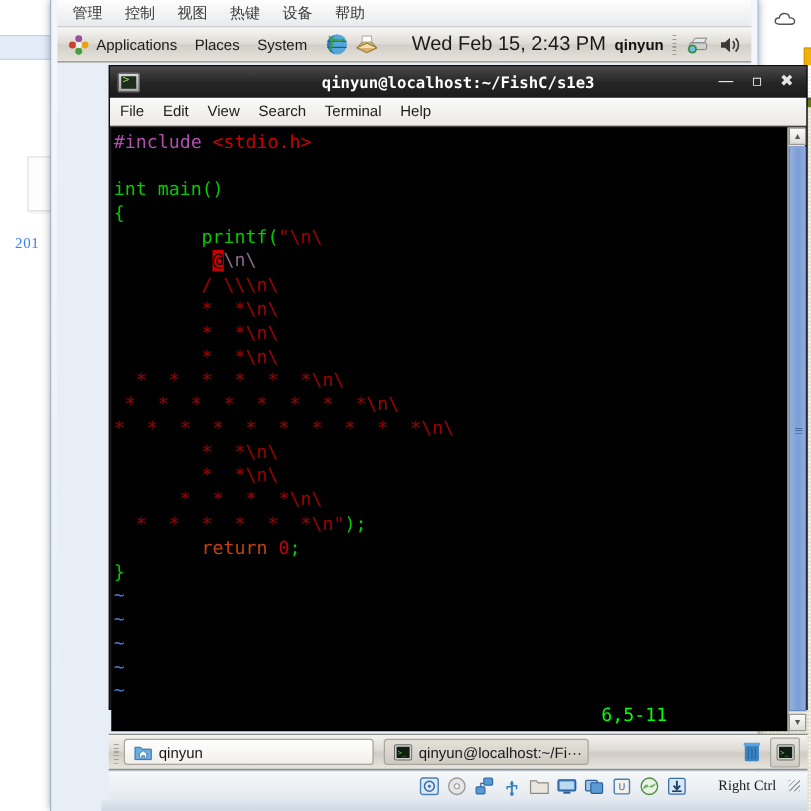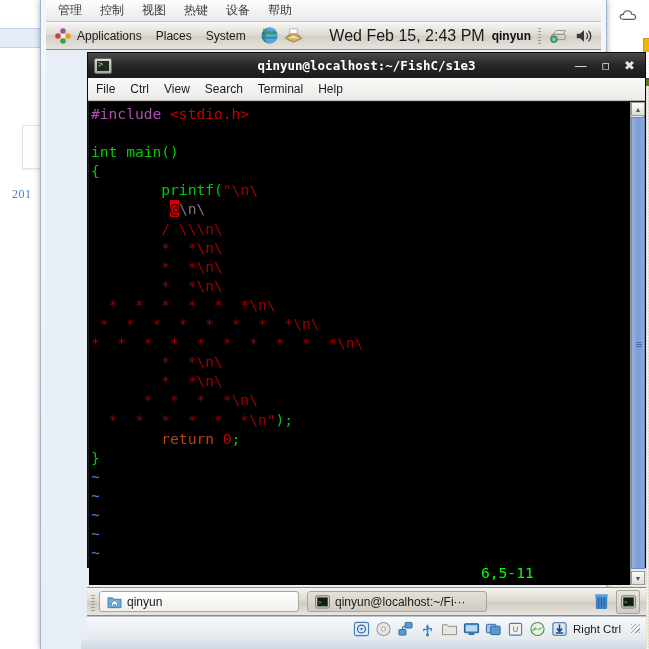--- a/index.html
+++ b/index.html
@@ -189,36 +189,36 @@
     width:4px;height:18px;margin-right:4px;flex:none;
     background-image:repeating-linear-gradient(0deg,#a3a096 0 1px,transparent 1px 3px);
   }
   .tb-task{
     height:21px;display:flex;align-items:center;gap:5px;padding:0 7px;
     border:1px solid #a9a69d;border-radius:3px;box-sizing:border-box;
     font-family:"Liberation Sans",sans-serif;font-size:12px;color:#1a1a1a;
     overflow:hidden;white-space:nowrap;
   }
   #tb-task-1{background:linear-gradient(180deg,#ffffff,#f1efe9);width:200px;}
-  #tb-task-2{background:linear-gradient(180deg,#e4e1d9,#cfcbc1);width:180px;text-align:right;}
+  #tb-task-2{background:linear-gradient(180deg,#e4e1d9,#cfcbc1);width:164px;text-align:right;}
   .tb-ico{width:15px;height:14px;flex:none;}
   #tb-right{margin-left:auto;display:flex;align-items:center;gap:4px;padding-right:2px;}
   .tb-sysico{width:22px;height:22px;display:flex;align-items:center;justify-content:center;}
   
   #vm-statusbar{
     position:absolute;left:46px;top:616px;width:559px;height:24px;
     background:linear-gradient(180deg,#f6f8fa 0%,#e4e9ef 100%);
     border-top:1px solid #b9c2cc;
     display:flex;align-items:center;justify-content:flex-end;
     box-sizing:border-box;padding-right:6px;gap:5px;
   }
   .st-ico{width:17px;height:16px;flex:none;}
   #vm-hostkey{
-    font-family:Liberation Sans, sans-serif;font-size:11.5px;color:#1a1a1a;
-    margin-left:0;white-space:nowrap;
+    font-family:Liberation Serif, serif;font-size:11.5px;color:#1a1a1a;
+    margin-left:20px;white-space:nowrap;
   }
   #vm-resize{
     width:9px;height:9px;margin-left:5px;
     background-image:repeating-linear-gradient(135deg,#9aa0a8 0 1px,transparent 1px 3px);
   }
   #vm-bottom-fill{
     position:absolute;left:40px;top:640px;width:565px;height:9px;
     background:linear-gradient(180deg,#dfe6ee,#cfd8e2);
   }
 </style>
@@ -305,21 +305,21 @@
       <div id="term-title">qinyun@localhost:~/FishC/s1e3</div>
       <div id="term-winbtns">
         <div class="wbtn">—</div>
         <div class="wbtn">▫</div>
         <div class="wbtn">✖</div>
       </div>
     </div>
 
     <div id="term-menubar">
       <div class="tmenu">File</div>
-      <div class="tmenu">Ctrl</div>
+      <div class="tmenu">Edit</div>
       <div class="tmenu">View</div>
       <div class="tmenu">Search</div>
       <div class="tmenu">Terminal</div>
       <div class="tmenu">Help</div>
     </div>
 
     <div id="term-screen">
       <div id="term-text"><div><span class="c-purple">#include </span><span class="c-red">&lt;stdio.h&gt;</span></div><div>&nbsp;</div><div><span class="c-green">int </span><span class="c-green">main()</span></div><div><span class="c-green">{</span></div><div><span>        </span><span class="c-green">printf(</span><span class="c-darkred">"\n\</span></div><div><span>         </span><span class="cursor">@</span><span class="c-mauve">\n\</span></div><div><span>        </span><span class="c-darkred">/ \\\n\</span></div><div><span>        </span><span class="c-darkred">*  *\n\</span></div><div><span>        </span><span class="c-darkred">*  *\n\</span></div><div><span>        </span><span class="c-darkred">*  *\n\</span></div><div><span>  </span><span class="c-darkred">*  *  *  *  *  *\n\</span></div><div><span> </span><span class="c-darkred">*  *  *  *  *  *  *  *\n\</span></div><div><span class="c-darkred">*  *  *  *  *  *  *  *  *  *\n\</span></div><div><span>        </span><span class="c-darkred">*  *\n\</span></div><div><span>        </span><span class="c-darkred">*  *\n\</span></div><div><span>      </span><span class="c-darkred">*  *  *  *\n\</span></div><div><span>  </span><span class="c-darkred">*  *  *  *  *  *\n</span><span class="c-darkred">"</span><span class="c-green">);</span></div><div><span>        </span><span class="c-gold">return </span><span class="c-red">0</span><span class="c-green">;</span></div><div><span class="c-green">}</span></div><div><span class="c-blue">~</span></div><div><span class="c-blue">~</span></div><div><span class="c-blue">~</span></div><div><span class="c-blue">~</span></div><div><span class="c-blue">~</span></div></div>
       <div id="term-status" style="text-align: left; padding-left: 390px;"><span>6,5-11</span><span>            </span></div>
     </div>

